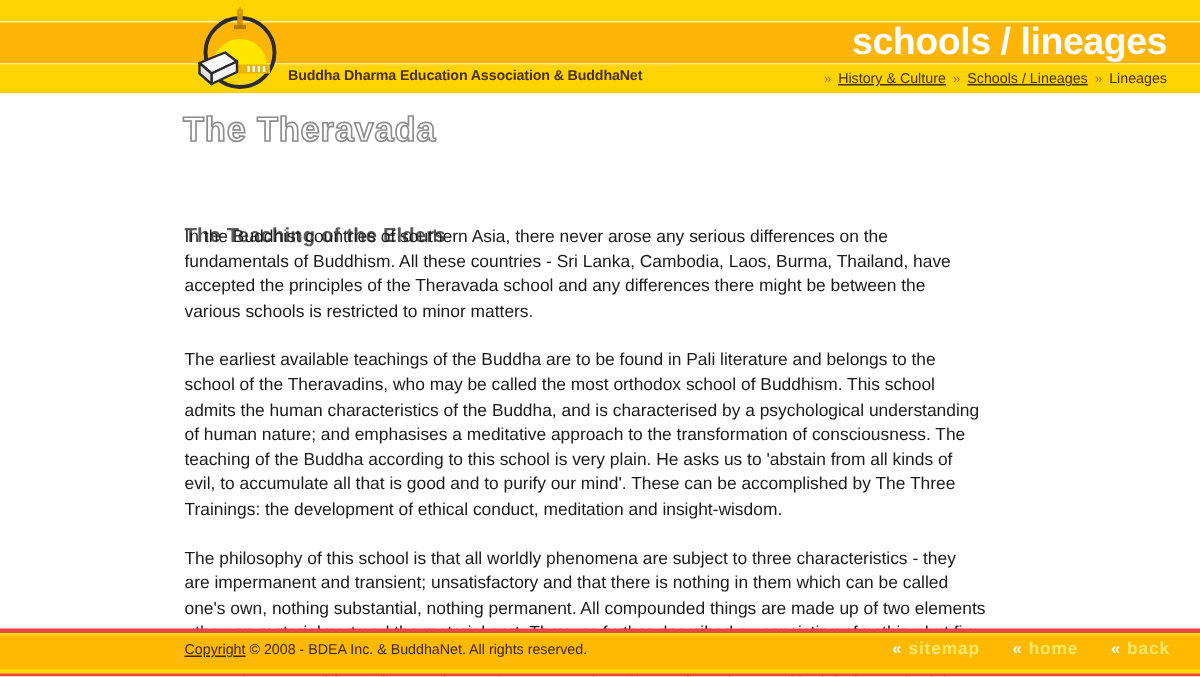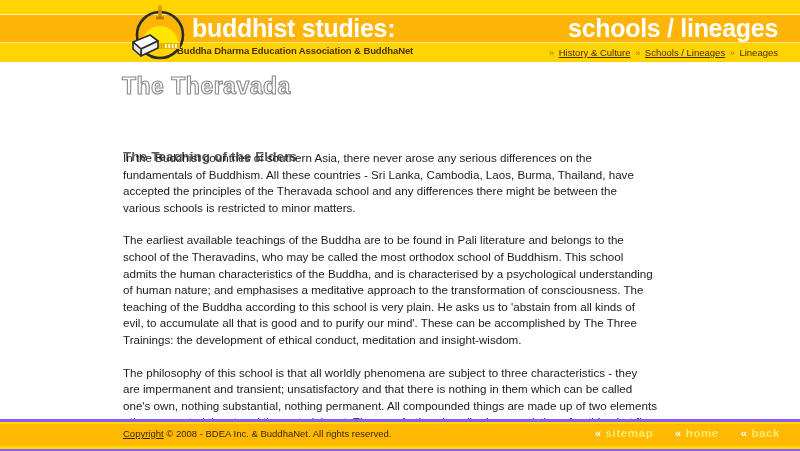--- a/index.html
+++ b/index.html
@@ -65,21 +65,21 @@
     font-size: 25px;
     font-weight: bold;
     color: #ffffff;
     letter-spacing: -0.3px;
     line-height: 27px;
     z-index: 5;
     white-space: nowrap;
   }
   .site-subtitle {
     position: absolute;
-    left: 177px; top: 45px;
+    left: 192px; top: 45px;
     font-size: 9.5px;
     font-weight: bold;
     color: #4a2f00;
     letter-spacing: -0.1px;
     z-index: 5;
     white-space: nowrap;
   }
   .section-title {
     position: absolute;
     right: 22px; top: 15px;
@@ -172,21 +172,21 @@
     margin: 0 0 16px 0;
   }
   .body-copy p:last-child { margin-bottom: 0; }
 
   
   .footer {
     position: absolute;
     left: 0; top: 419px;
     width: 800px;
     height: 32px;
-    background: #8b5cf6;
+    background: #ef4444;
   }
   .footer-bar {
     position: absolute;
     left: 0; top: 5px;
     width: 800px; height: 22px;
     background: #ffb900;
   }
   .footer-line-top {
     position: absolute; left: 0; top: 3px; width: 800px; height: 2px;
     background: #ffd900;
@@ -258,21 +258,20 @@
       </g>
 
       <g>
         <path d="M4 38 L21 31 L29 37 L12 45 Z" fill="#ffffff" stroke="#2b2b2b" stroke-width="1.6" stroke-linejoin="round"></path>
         <path d="M12 45 L12 52 L29 44 L29 37 Z" fill="#f2f2f2" stroke="#2b2b2b" stroke-width="1.6" stroke-linejoin="round"></path>
         <path d="M4 38 L4 45 L12 52 L12 45 Z" fill="#e4e4e4" stroke="#2b2b2b" stroke-width="1.6" stroke-linejoin="round"></path>
       </g>
     </svg>
   </div>
 
-  <div class="site-title">buddhist studies:</div>
   <div class="site-subtitle">Buddha Dharma Education Association &amp; BuddhaNet</div>
   <div class="section-title">schools / lineages</div>
 
   <div class="breadcrumb">
     <span class="sep">»</span>
     <a href="#">History &amp; Culture</a>
     <span class="sep">»</span>
     <a href="#">Schools / Lineages</a>
     <span class="sep">»</span>
     <span class="current">Lineages</span>

